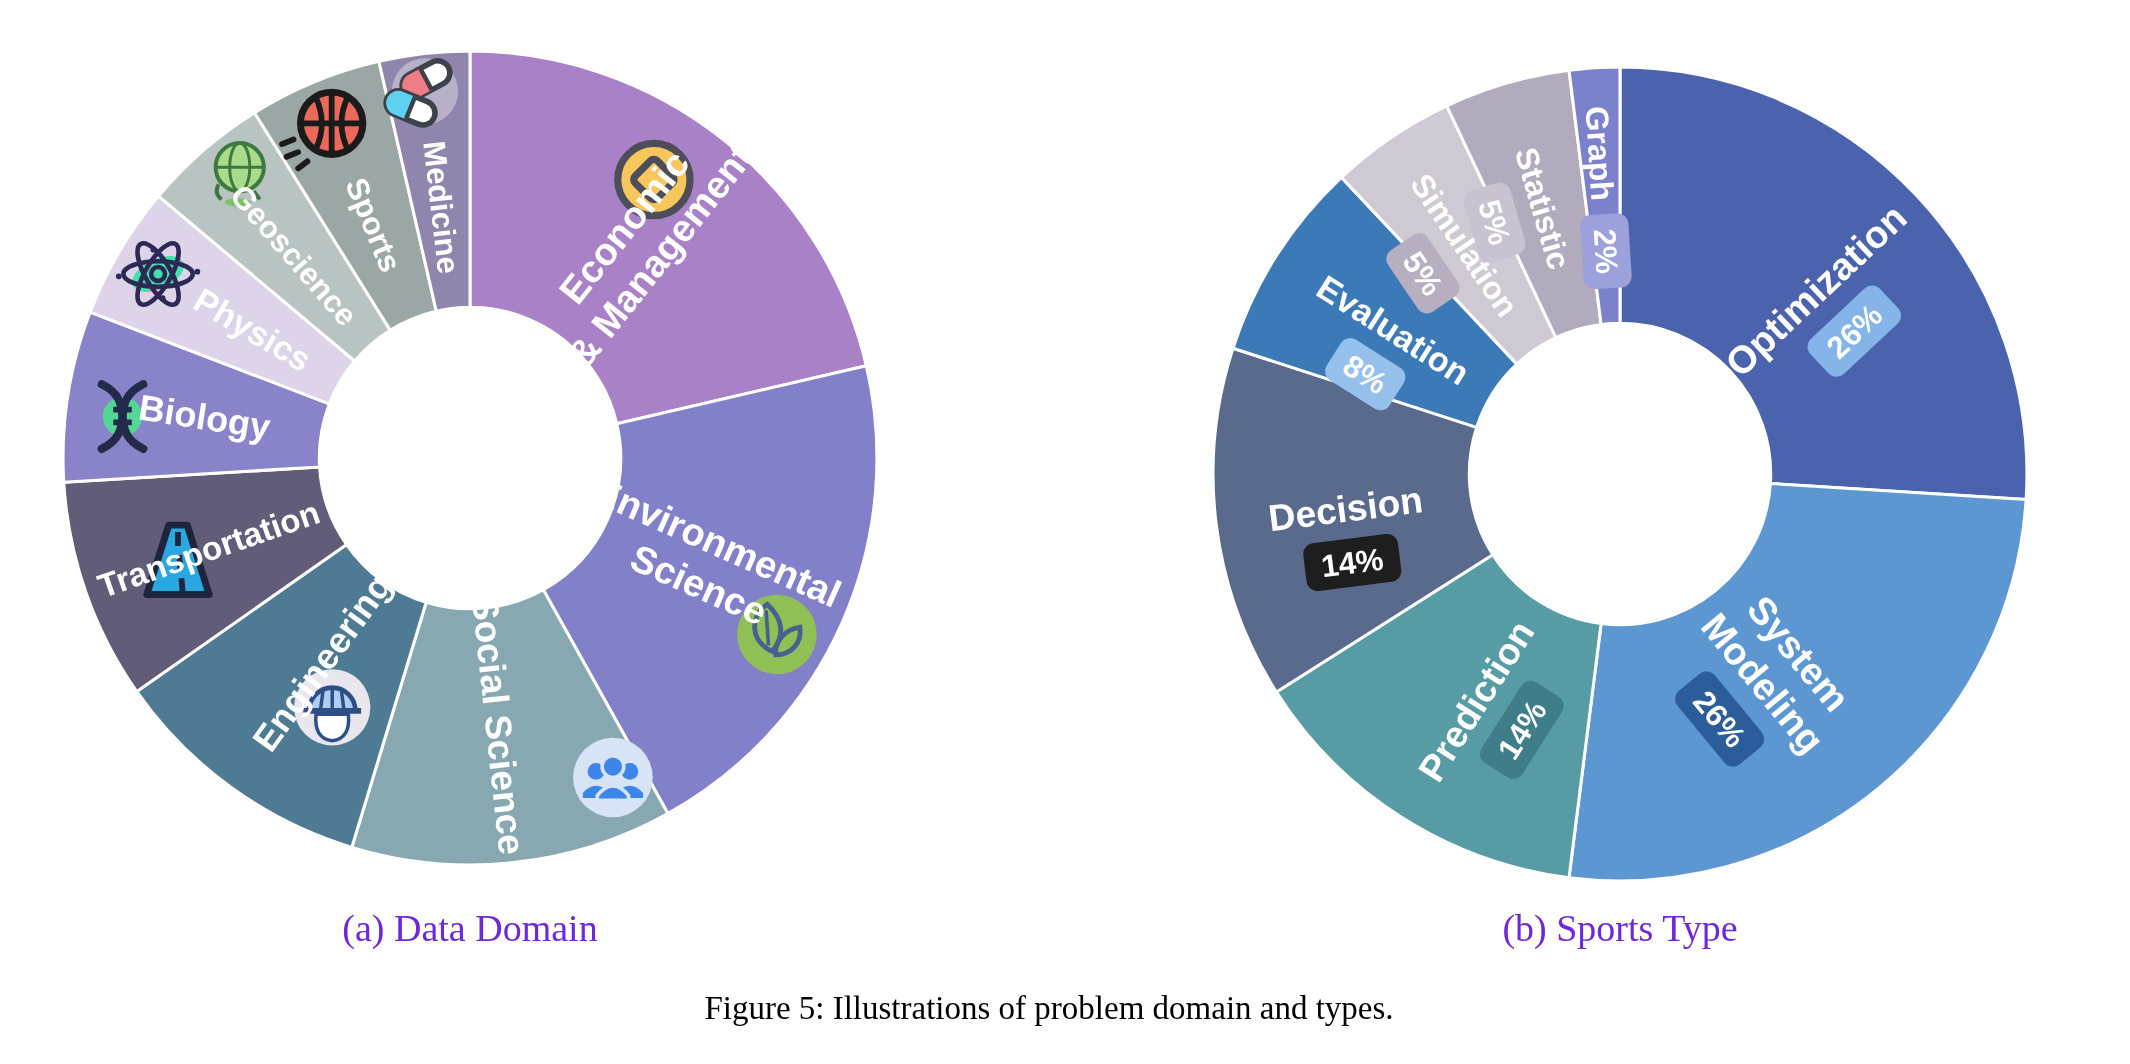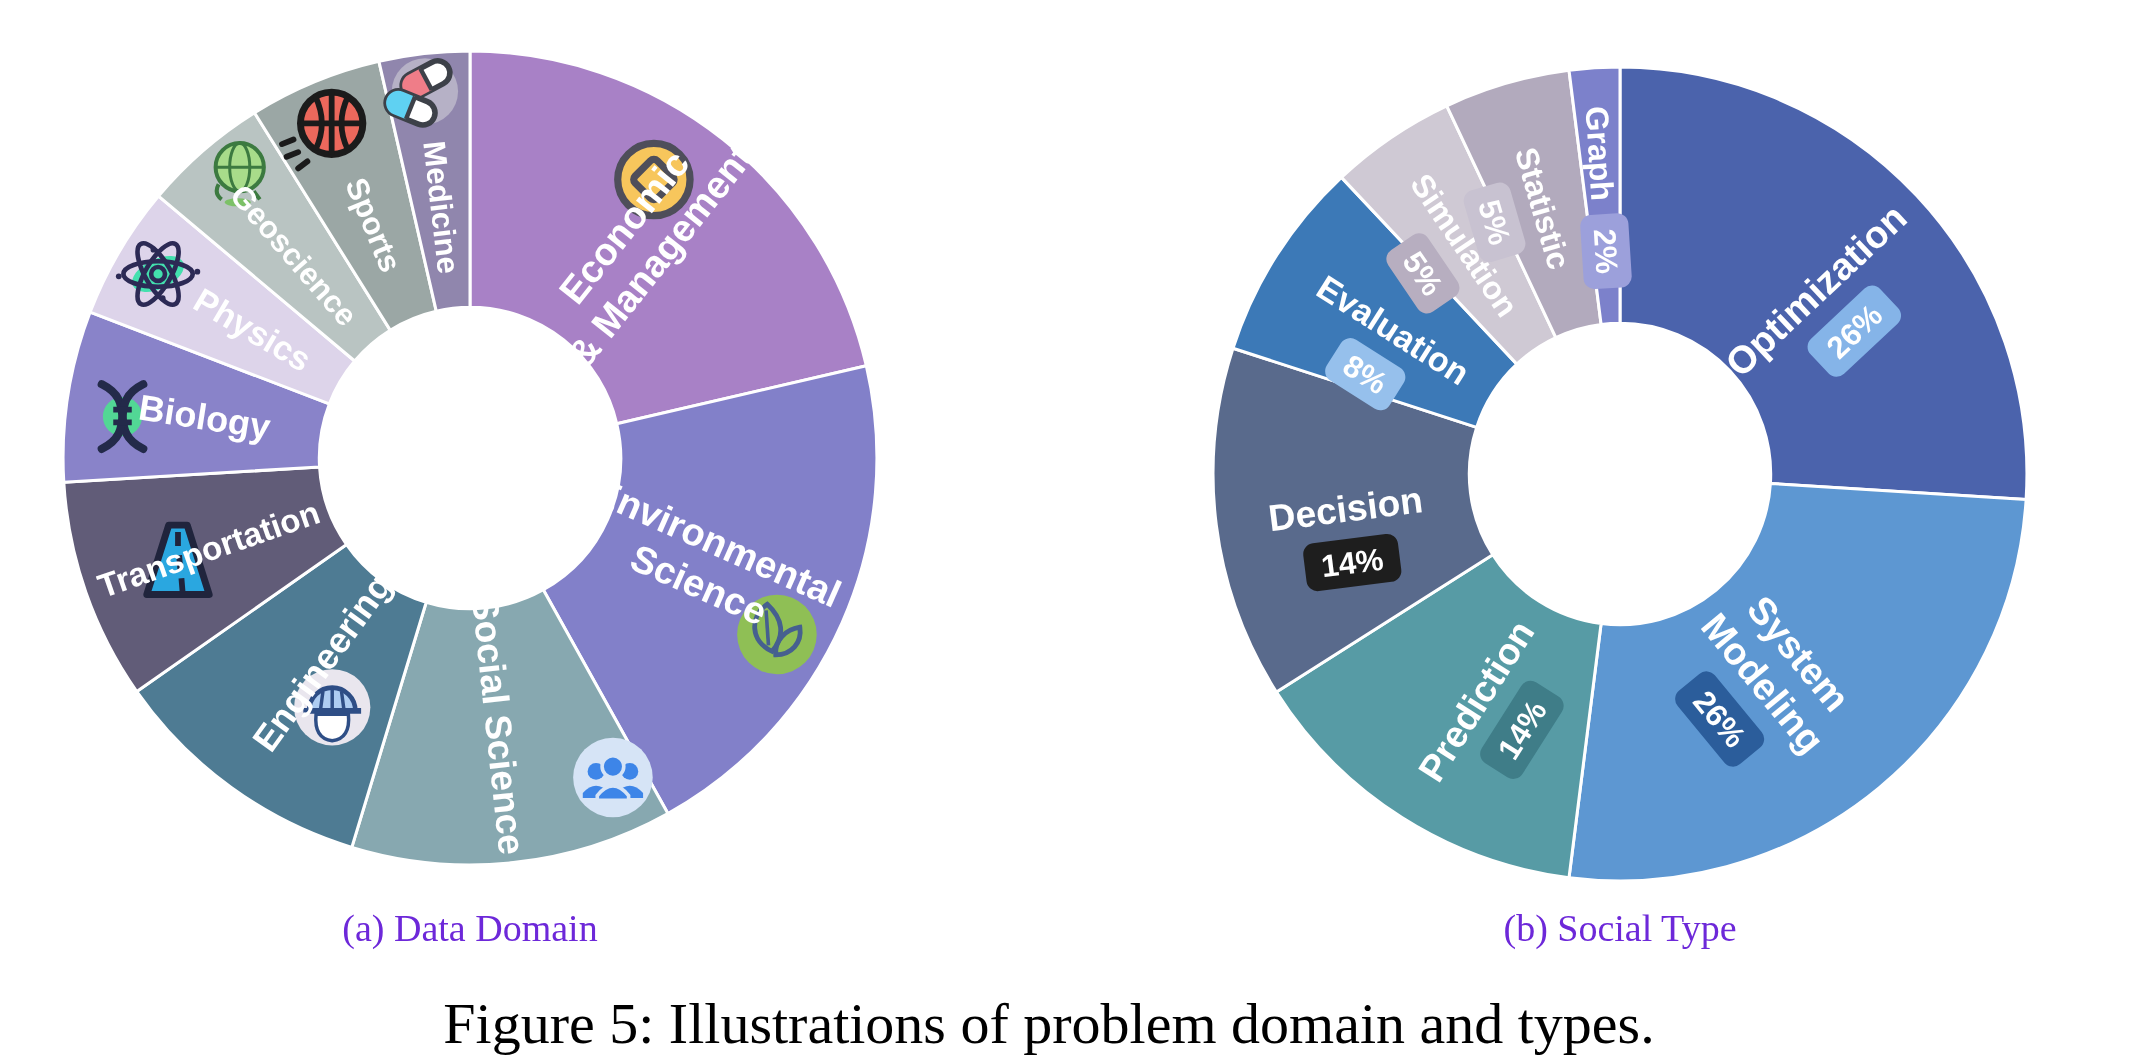--- a/index.html
+++ b/index.html
@@ -9,21 +9,21 @@
   .chart svg { display:block; }
   #chart-a { left:48px; top:36px; }
   #chart-b { left:1198px; top:52px; }
   .subcaption { position:absolute; width:844px; text-align:center; top:906px;
                 font-family:"Liberation Serif","DejaVu Serif",serif;
                 font-size:38px; color:#6d28d9; }
   #caption-a { left:48px; }
   #caption-b { left:1198px; }
   .fig-caption { position:absolute; left:0; top:990px; width:2098px; text-align:center;
                  font-family:"Liberation Serif","DejaVu Serif",serif;
-                 font-size:58px; color:#000; }
+                 font-size:33px; color:#000; }
 </style>
 </head>
 <body>
 
 <figure class="chart" id="chart-a">
   <svg id="svg-a" viewBox="0 0 840 840" width="844" height="844">
       <path d="M 420.00 15.00 A 405 405 0 0 1 814.44 328.11 L 566.09 385.97 A 150 150 0 0 0 420.00 270.00 Z" fill="#a881c6" stroke="#ffffff" stroke-width="3" stroke-linejoin="round"></path>
       <path d="M 814.44 328.11 A 405 405 0 0 1 616.98 773.87 L 492.95 551.06 A 150 150 0 0 0 566.09 385.97 Z" fill="#8280c9" stroke="#ffffff" stroke-width="3" stroke-linejoin="round"></path>
       <path d="M 616.98 773.87 A 405 405 0 0 1 302.36 807.54 L 376.43 563.53 A 150 150 0 0 0 492.95 551.06 Z" fill="#87a8b0" stroke="#ffffff" stroke-width="3" stroke-linejoin="round"></path>
       <path d="M 302.36 807.54 A 405 405 0 0 1 88.36 652.47 L 297.17 506.10 A 150 150 0 0 0 376.43 563.53 Z" fill="#4e7b93" stroke="#ffffff" stroke-width="3" stroke-linejoin="round"></path>
@@ -198,14 +198,14 @@
       </g>
       <g transform="translate(401.69,128.98) rotate(446.40)">
         <text text-anchor="middle" font-family="&quot;Liberation Sans&quot;,&quot;DejaVu Sans&quot;,sans-serif" font-weight="bold" fill="#ffffff" font-size="32"><tspan x="-28" y="11.20">Graph</tspan></text>
         <rect x="32.40" y="-24.00" width="74" height="48" rx="11" fill="#9ca0db"></rect>
         <text x="69.40" y="10.85" text-anchor="middle" font-family="&quot;Liberation Sans&quot;,&quot;DejaVu Sans&quot;,sans-serif" font-weight="bold" fill="#ffffff" font-size="31">2%</text>
       </g>
     </svg>
 </figure>
 
 <div class="subcaption" id="caption-a">(a) Data Domain</div>
-<div class="subcaption" id="caption-b">(b) Social Type</div>
+<div class="subcaption" id="caption-b">(b) Sports Type</div>
 <div class="fig-caption">Figure 5: Illustrations of problem domain and types.</div>
 
 </body></html>

